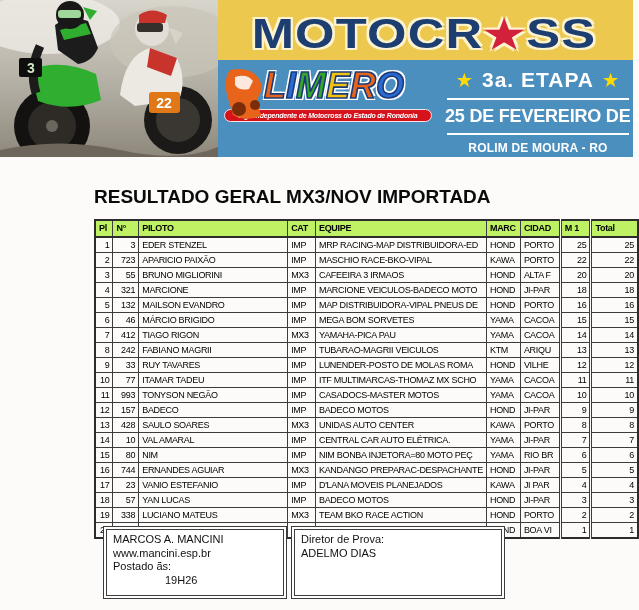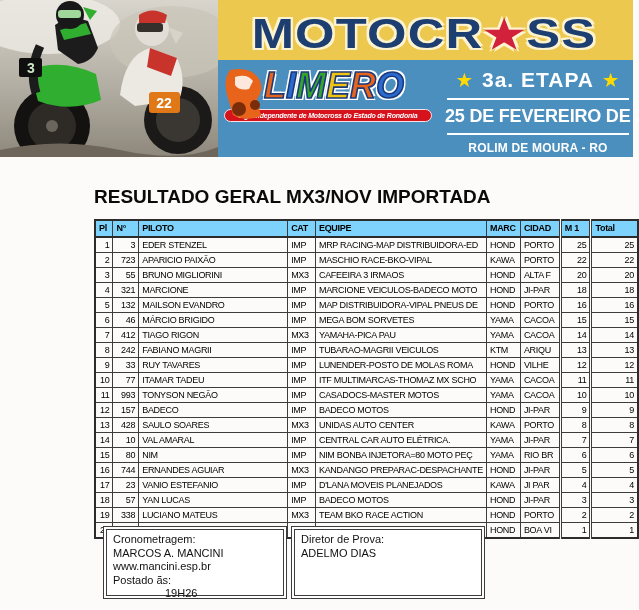--- a/index.html
+++ b/index.html
@@ -58,36 +58,36 @@
     position:absolute; top:219px; left:94px;
     border-collapse:collapse; table-layout:fixed;
     border:2px solid #2c2c2c;
     font-size:9px; letter-spacing:-0.3px;
   }
   table.results td, table.results th {
     border:1px solid #3c3c3c; height:14px; line-height:13px;
     padding:0 3px; white-space:nowrap; overflow:hidden;
   }
   table.results th {
-    background:#7dd3fc; font-weight:bold; text-align:left;
+    background:#bef264; font-weight:bold; text-align:left;
     border-bottom:2px solid #2c2c2c; height:15px;
   }
   table.results .num { text-align:right; }
   table.results .dsep { border-left:3px double #3c3c3c; }
   col.c-pl{width:18px} col.c-numero{width:26px} col.c-piloto{width:152px}
   col.c-cat{width:28px} col.c-equipe{width:150px} col.c-marc{width:34px}
   col.c-cidad{width:40px} col.c-m1{width:31px} col.c-total{width:48px}
 
   
   .fbox { position:absolute; top:526px; height:73px; box-sizing:border-box;
           border:1px solid #3c3c3c; background:#fff; padding:2px; }
   .fbox-in { border:1px solid #3c3c3c; width:100%; height:100%; box-sizing:border-box;
              padding:3px 6px; font-size:11px; line-height:13.5px; color:#111; }
   .fbox1 { left:103px; width:184px; }
-  .fbox2 { left:291px; width:194px; }
+  .fbox2 { left:291px; width:214px; }
   .posted-time { text-indent:52px; }
 </style>
 </head>
 <body>
 
 <div class="page">
 
   <div class="banner">
     <div class="band-yellow"></div>
     <div class="band-blue"></div>
@@ -408,21 +408,20 @@
           <td>HOND</td>
           <td>BOA VI</td>
           <td class="num dsep">1</td>
           <td class="num dsep">1</td>
         </tr>
       </tbody>
   </table>
 
   <div class="fbox fbox1">
     <div class="fbox-in">
-      <div>Cronometragem:</div>
       <div>MARCOS A. MANCINI</div>
       <div>www.mancini.esp.br</div>
       <div>Postado ãs:</div>
       <div class="posted-time">19H26</div>
     </div>
   </div>
   <div class="fbox fbox2">
     <div class="fbox-in">
       <div>Diretor de Prova:</div>
       <div>ADELMO DIAS</div>

